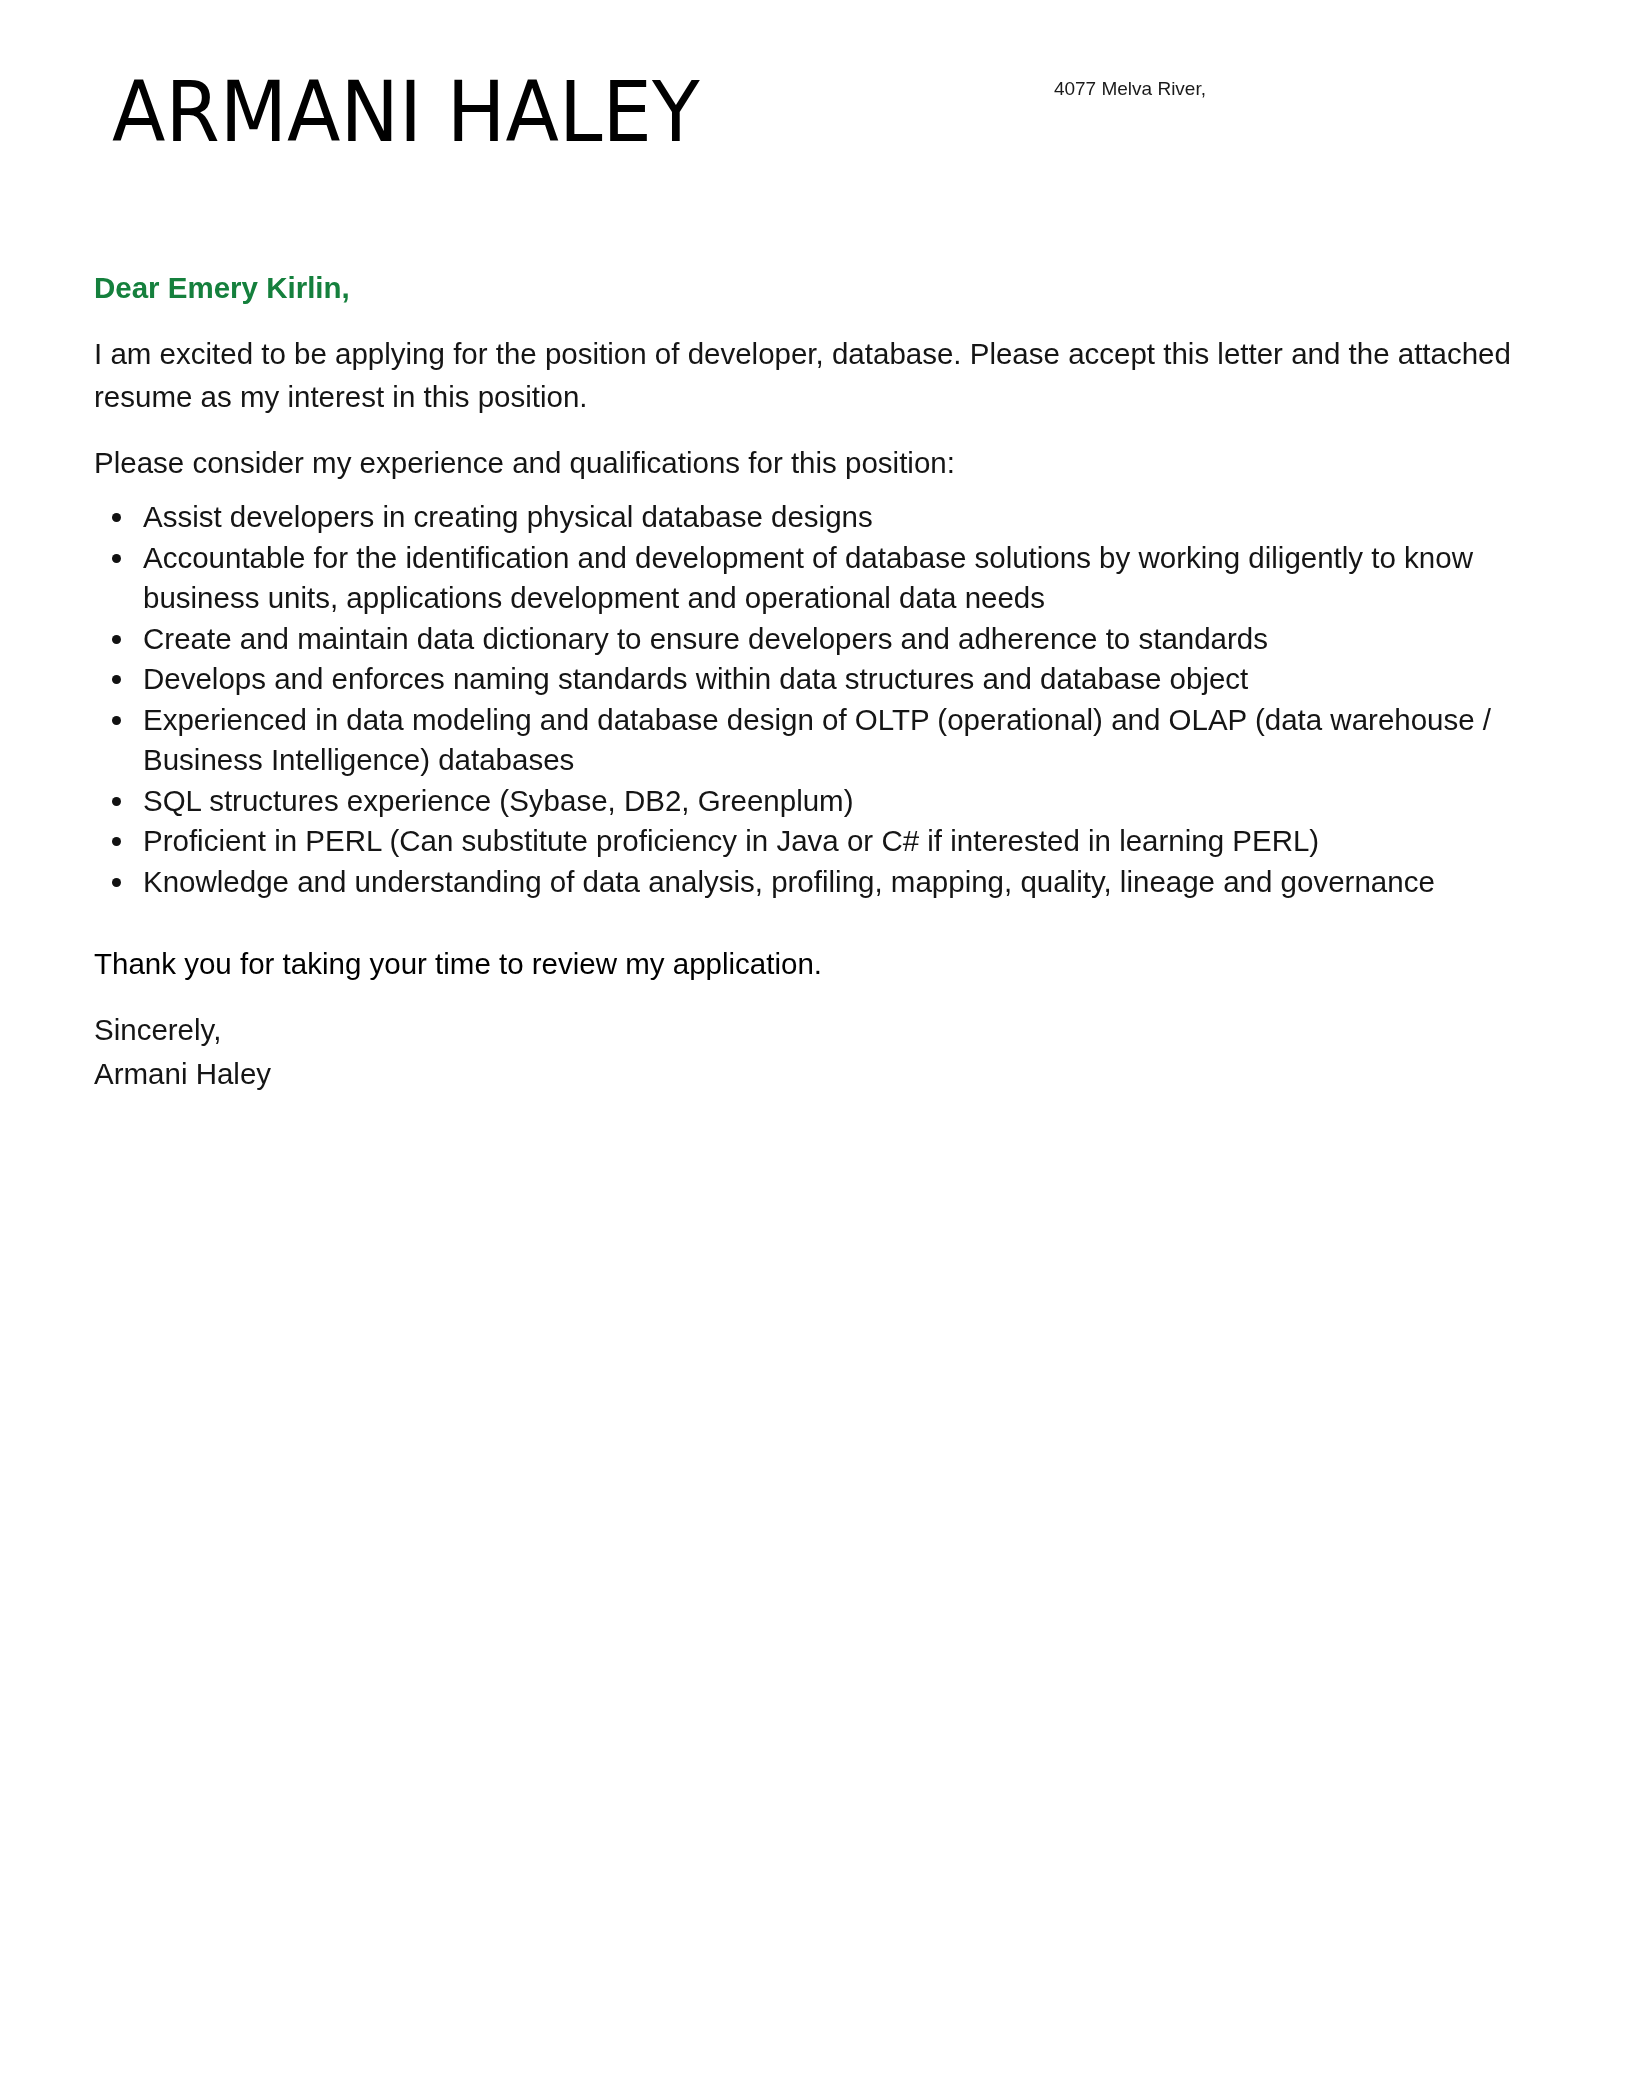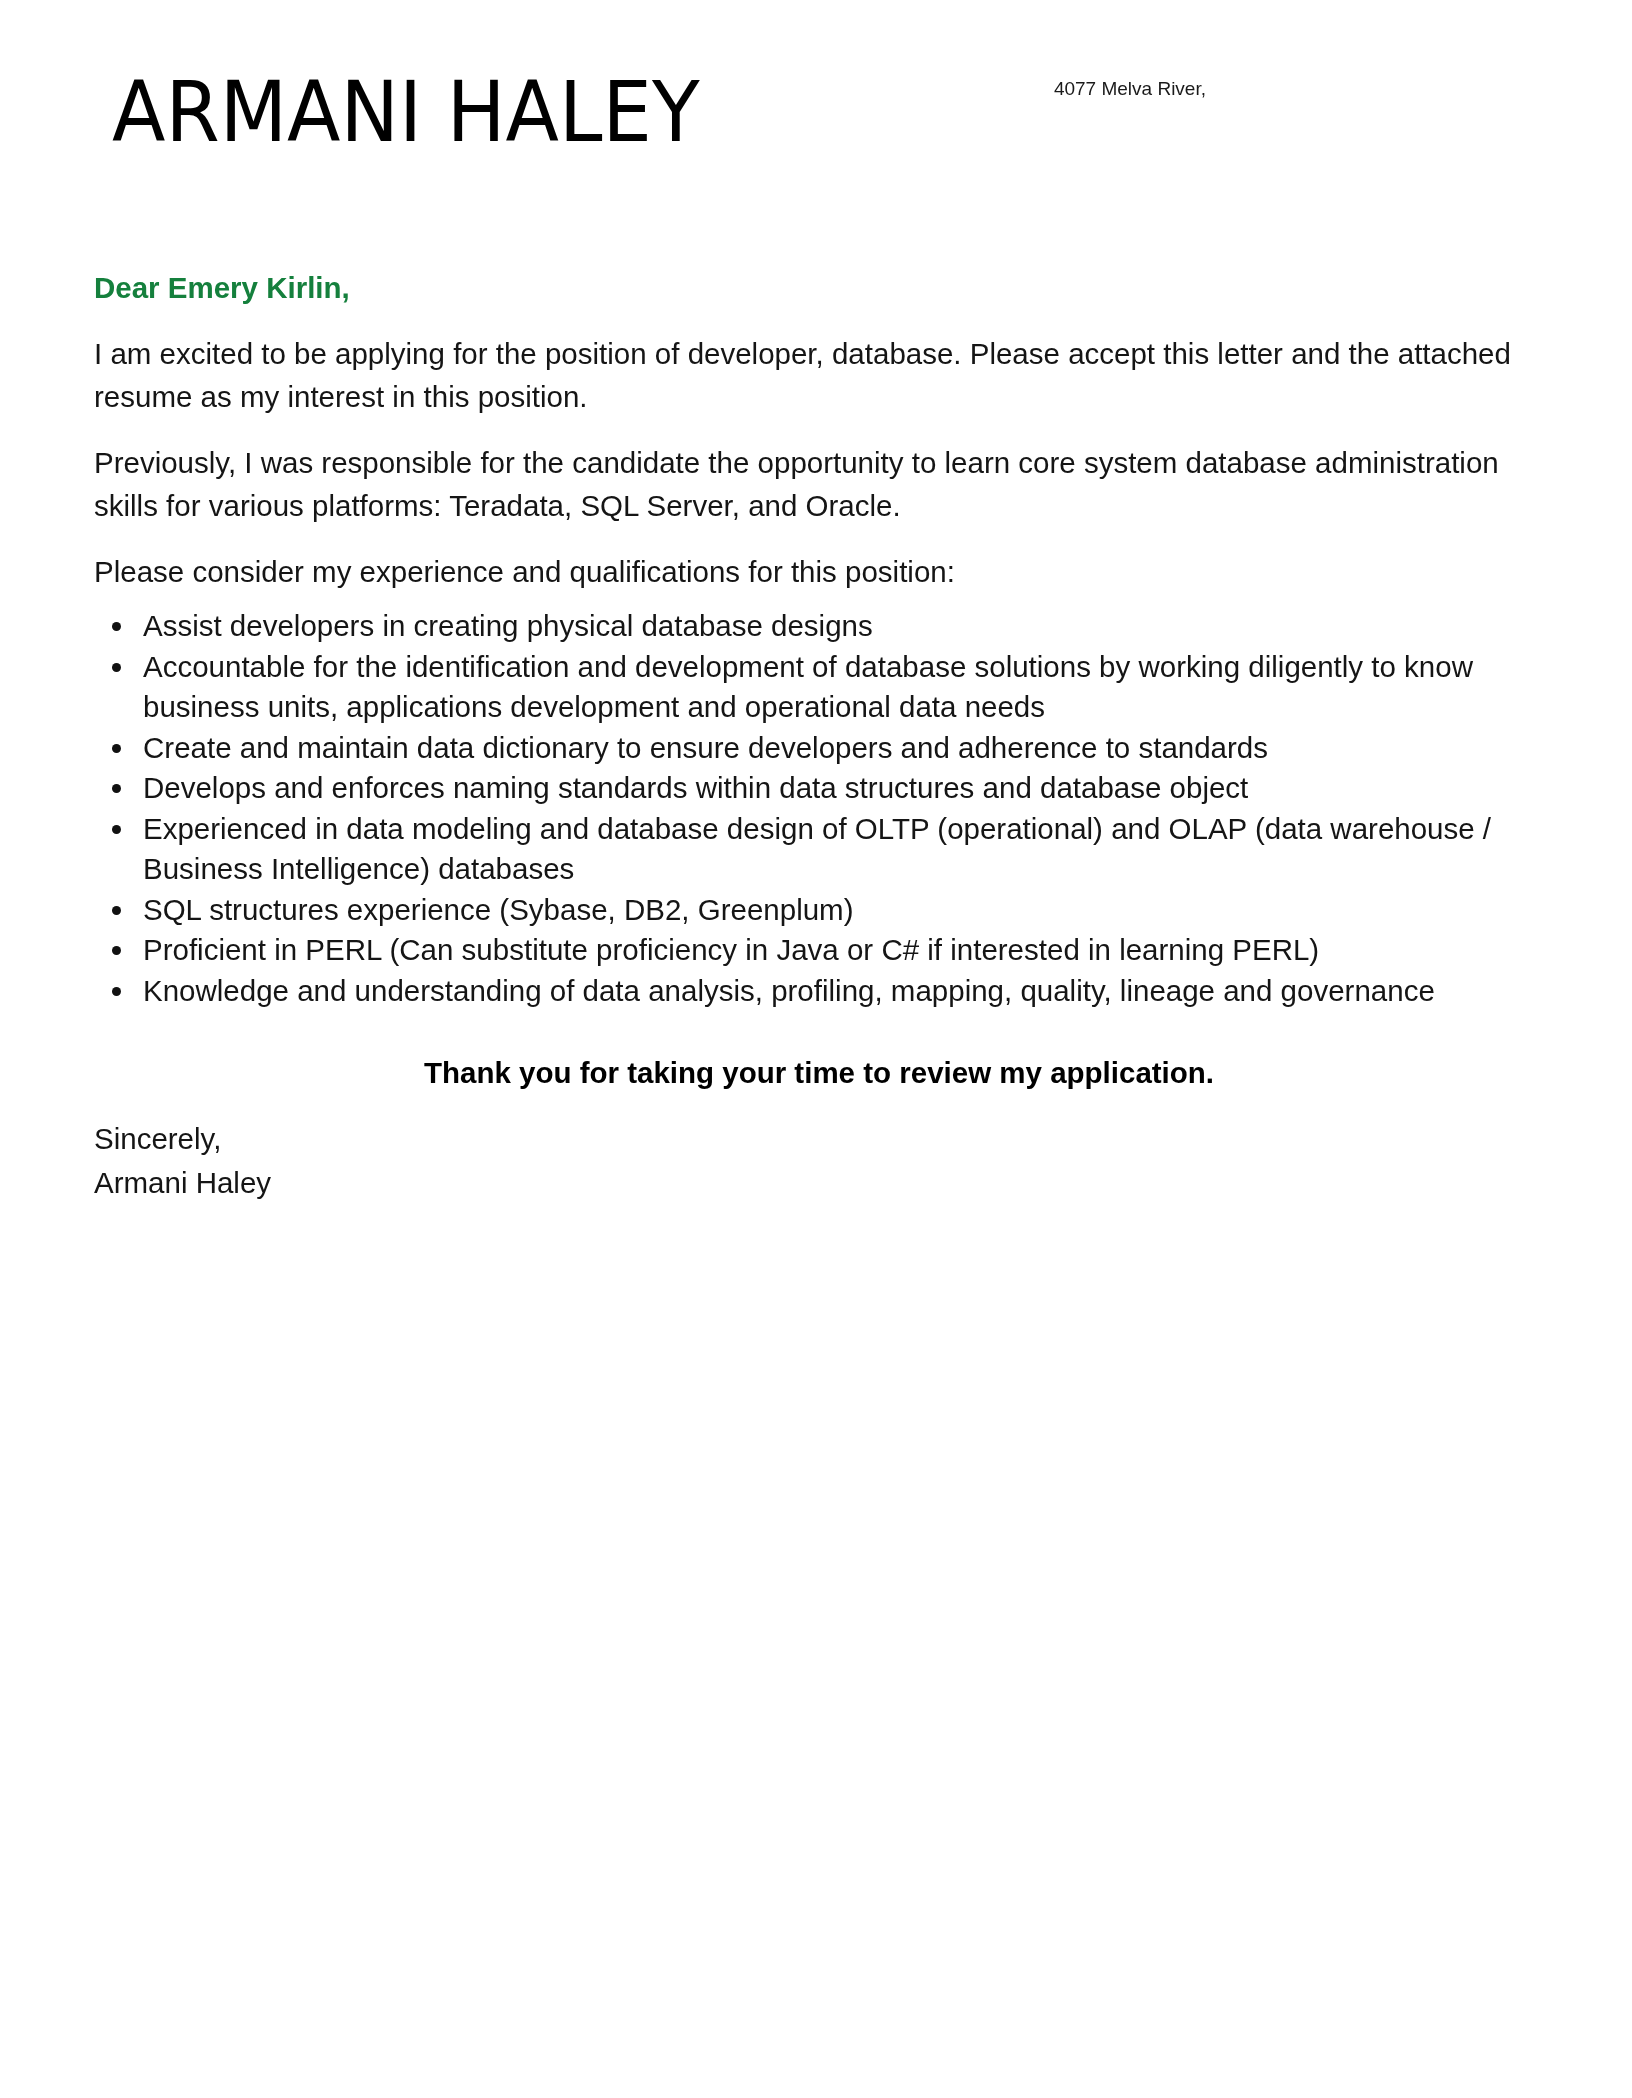--- a/index.html
+++ b/index.html
@@ -76,43 +76,41 @@
     .list li .bullet {
       position: absolute;
       left: 18px;
       top: 16px;
       width: 9px;
       height: 9px;
       border-radius: 50%;
       background: #111;
     }
     .closing {
-      font-weight: bold;
+      font-weight: normal;
       margin: 0 0 23px 0;
       color: #000;
-      text-align: center;
     }
     .signoff div { line-height: 44px; }
   </style>
 </head>
 <body>
 
 <div class="page">
 
   <h1 class="name">ARMANI HALEY</h1>
 
   <div class="address">
     <div>4077 Melva River,</div>
   </div>
 
   <div class="body">
     <p class="greeting">Dear Emery Kirlin,</p>
 
     <p class="para">I am excited to be applying for the position of developer, database. Please accept this letter and the attached resume as my interest in this position.</p>
-    <p class="para">Previously, I was responsible for the candidate the opportunity to learn core system database administration skills for various platforms: Teradata, SQL Server, and Oracle.</p>
     <p class="para" style="margin-bottom:13px;">Please consider my experience and qualifications for this position:</p>
 
     <ul class="list">
       <li><span class="bullet"></span><span>Assist developers in creating physical database designs</span></li>
       <li><span class="bullet"></span><span>Accountable for the identification and development of database solutions by working diligently to know business units, applications development and operational data needs</span></li>
       <li><span class="bullet"></span><span>Create and maintain data dictionary to ensure developers and adherence to standards</span></li>
       <li><span class="bullet"></span><span>Develops and enforces naming standards within data structures and database object</span></li>
       <li><span class="bullet"></span><span>Experienced in data modeling and database design of OLTP (operational) and OLAP (data warehouse / Business Intelligence) databases</span></li>
       <li><span class="bullet"></span><span>SQL structures experience (Sybase, DB2, Greenplum)</span></li>
       <li><span class="bullet"></span><span>Proficient in PERL (Can substitute proficiency in Java or C# if interested in learning PERL)</span></li>

